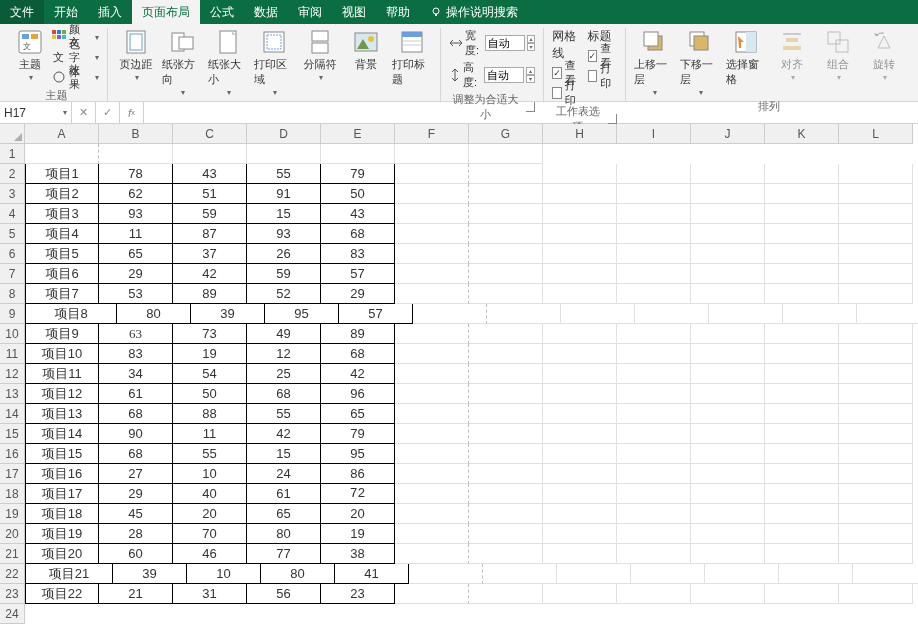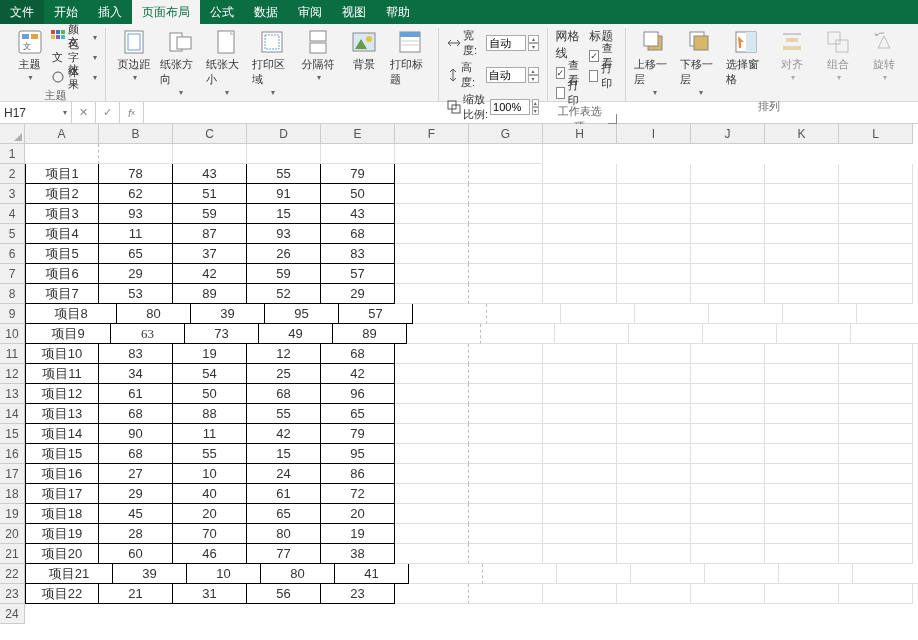--- a/index.html
+++ b/index.html
@@ -62,20 +62,29 @@
 <div class="tabbar">
   <div class="tab" style="background:#0a5c38;">文件</div>
   <div class="tab">开始</div>
   <div class="tab">插入</div>
   <div class="tab active">页面布局</div>
   <div class="tab">公式</div>
   <div class="tab">数据</div>
   <div class="tab">审阅</div>
   <div class="tab">视图</div>
   <div class="tab">帮助</div>
+  <div class="tab tell">
+    <span class="bulb">
+      <svg viewBox="0 0 12 12">
+          <circle cx="6" cy="5" r="3" fill="none" stroke="#fff" stroke-width="1"></circle>
+          <rect x="5" y="8" width="2" height="2" fill="#fff"></rect>
+        </svg>
+    </span>
+    <span>操作说明搜索</span>
+  </div>
 </div>
 
 <div class="ribbon">
 
   <div class="group">
     <div class="group-body">
       <div class="bigbtn">
         <span class="ico">
           <svg width="26" height="26">
               <rect x="2" y="2" width="22" height="22" rx="2" fill="#fff" stroke="#888"></rect>
@@ -225,34 +234,20 @@
                 <path d="M6 1 L6 13 M6 1 L3 4 M6 1 L9 4 M6 13 L3 10 M6 13 L9 10" stroke="#555" fill="none"></path>
               </svg>
             </span>
           <span>高度:</span>
           <input readonly="" value="自动" style="">
           <div class="spin">
               <div>▴</div>
               <div>▾</div>
             </div>
         </div>
-        <div class="scalebox">
-          <span>
-              <svg width="14" height="14">
-                <rect x="1" y="1" width="8" height="8" fill="none" stroke="#555"></rect>
-                <rect x="5" y="5" width="8" height="8" fill="none" stroke="#555"></rect>
-              </svg>
-            </span>
-          <span>缩放比例:</span>
-          <input readonly="" value="100%" style="">
-          <div class="spin">
-              <div>▴</div>
-              <div>▾</div>
-            </div>
-        </div>
       </div>
     </div>
     <div class="group-label">
         <span>调整为合适大小</span>
         <span class="dlaunch"></span>
       </div>
   </div>
 
   <div class="group">
     <div class="group-body">
@@ -528,21 +523,21 @@
         <div class="cell b" style="width: 74px; border-right: 1px solid rgb(0, 0, 0); border-bottom: 1px solid rgb(0, 0, 0);">57</div>
         <div class="cell pagebreak" style="width: 74px;"></div>
         <div class="cell" style="width: 74px;"></div>
         <div class="cell" style="width: 74px;"></div>
         <div class="cell" style="width: 74px;"></div>
         <div class="cell" style="width: 74px;"></div>
         <div class="cell" style="width: 74px;"></div>
         <div class="cell" style="width: 74px;"></div>
       </div>
       <div class="row t">
-        <div class="cell b lcell tblleft" style="width: 86px; border-right: 1px solid rgb(0, 0, 0); border-bottom: 1px solid rgb(0, 0, 0); border-left: 1px solid rgb(0, 0, 0);">项目9</div>
+        <div class="cell b lcell tblleft" style="width: 74px; border-right: 1px solid rgb(0, 0, 0); border-bottom: 1px solid rgb(0, 0, 0); border-left: 1px solid rgb(0, 0, 0);">项目9</div>
         <div class="cell b" style="width: 74px; border-right: 1px solid rgb(0, 0, 0); border-bottom: 1px solid rgb(0, 0, 0); font-family: Liberation Serif, serif;">63</div>
         <div class="cell b" style="width: 74px; border-right: 1px solid rgb(0, 0, 0); border-bottom: 1px solid rgb(0, 0, 0);">73</div>
         <div class="cell b" style="width: 74px; border-right: 1px solid rgb(0, 0, 0); border-bottom: 1px solid rgb(0, 0, 0);">49</div>
         <div class="cell b" style="width: 74px; border-right: 1px solid rgb(0, 0, 0); border-bottom: 1px solid rgb(0, 0, 0);">89</div>
         <div class="cell pagebreak" style="width: 74px;"></div>
         <div class="cell" style="width: 74px;"></div>
         <div class="cell" style="width: 74px;"></div>
         <div class="cell" style="width: 74px;"></div>
         <div class="cell" style="width: 74px;"></div>
         <div class="cell" style="width: 74px;"></div>
@@ -644,21 +639,21 @@
         <div class="cell" style="width: 74px;"></div>
         <div class="cell" style="width: 74px;"></div>
         <div class="cell" style="width: 74px;"></div>
         <div class="cell" style="width: 74px;"></div>
       </div>
       <div class="row t">
         <div class="cell b lcell tblleft" style="width: 74px; border-right: 1px solid rgb(0, 0, 0); border-bottom: 1px solid rgb(0, 0, 0); border-left: 1px solid rgb(0, 0, 0);">项目17</div>
         <div class="cell b" style="width: 74px; border-right: 1px solid rgb(0, 0, 0); border-bottom: 1px solid rgb(0, 0, 0);">29</div>
         <div class="cell b" style="width: 74px; border-right: 1px solid rgb(0, 0, 0); border-bottom: 1px solid rgb(0, 0, 0);">40</div>
         <div class="cell b" style="width: 74px; border-right: 1px solid rgb(0, 0, 0); border-bottom: 1px solid rgb(0, 0, 0);">61</div>
-        <div class="cell b" style="width: 74px; border-right: 1px solid rgb(0, 0, 0); border-bottom: 1px solid rgb(0, 0, 0);">72</div>
+        <div class="cell b" style="width: 74px; border-right: 1px solid rgb(0, 0, 0); border-bottom: 1px solid rgb(0, 0, 0); font-family: Liberation Mono, monospace;">72</div>
         <div class="cell pagebreak" style="width: 74px;"></div>
         <div class="cell" style="width: 74px;"></div>
         <div class="cell" style="width: 74px;"></div>
         <div class="cell" style="width: 74px;"></div>
         <div class="cell" style="width: 74px;"></div>
         <div class="cell" style="width: 74px;"></div>
         <div class="cell" style="width: 74px;"></div>
       </div>
       <div class="row t">
         <div class="cell b lcell tblleft" style="width: 74px; border-right: 1px solid rgb(0, 0, 0); border-bottom: 1px solid rgb(0, 0, 0); border-left: 1px solid rgb(0, 0, 0);">项目18</div>

